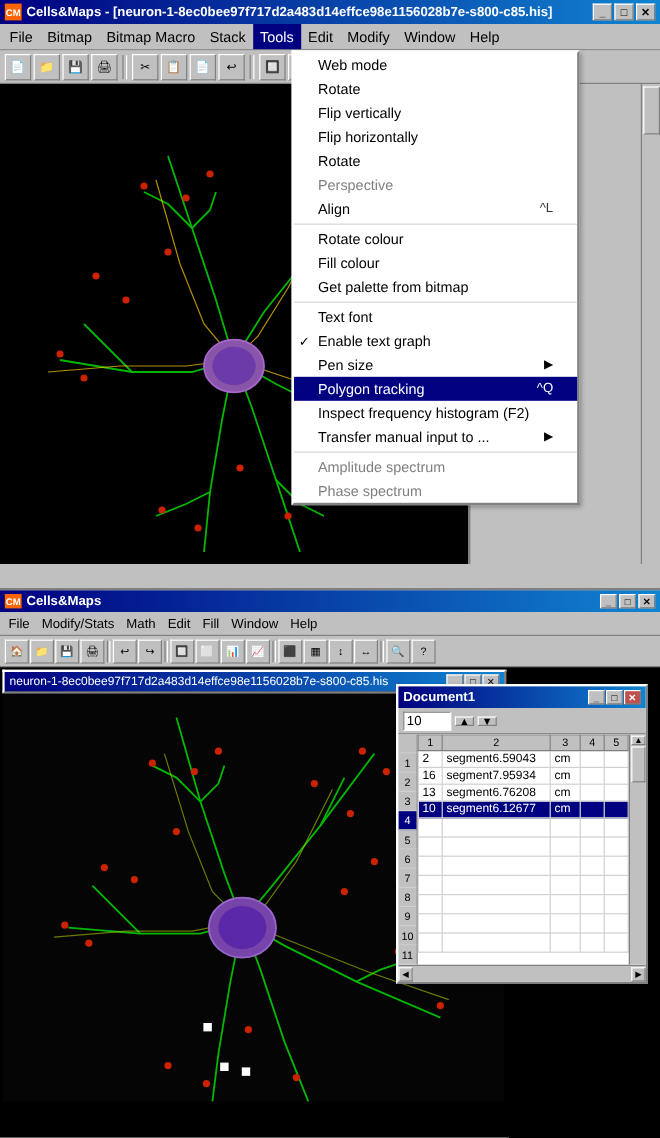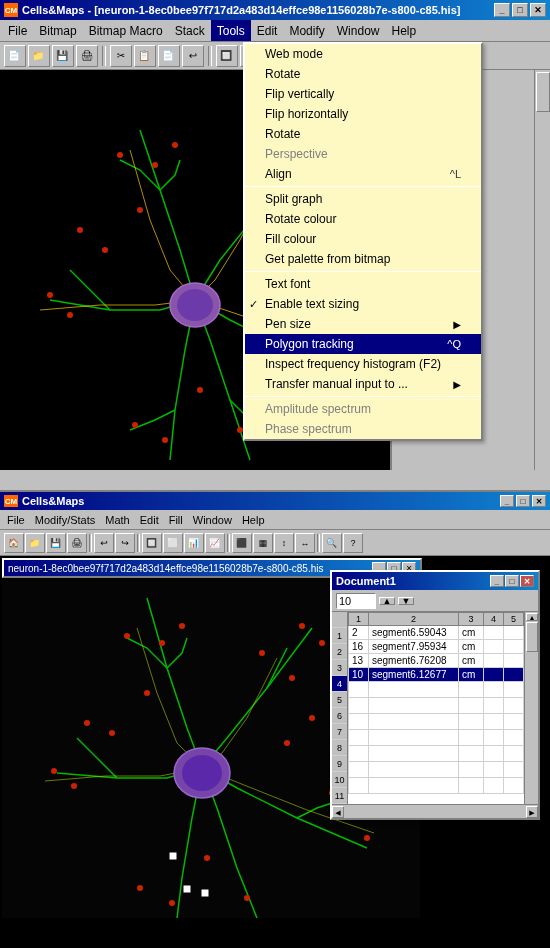--- a/index.html
+++ b/index.html
@@ -94,21 +94,21 @@
       font-size: 11px;
       color: #333;
     }
 
     
     .dropdown-menu {
       position: absolute;
       top: 42px;
       left: 243px;
       width: 240px;
-      background: #fef9c3;
+      background: #ffffff;
       border: 2px solid;
       border-color: #fff #808080 #808080 #fff;
       box-shadow: 2px 2px 4px rgba(0,0,0,0.3);
       z-index: 100;
     }
     .dropdown-item {
       padding: 3px 20px;
       cursor: pointer;
       font-size: 12px;
       display: flex;
@@ -357,38 +357,35 @@
     </div>
     <div class="dropdown-item disabled">
       <span>Perspective</span>
     </div>
     <div class="dropdown-item">
       <span>Align</span>
       <span class="shortcut">^L</span>
     </div>
     <div class="dropdown-sep"></div>
     <div class="dropdown-item">
-      <span>Split graph</span>
-    </div>
-    <div class="dropdown-item">
       <span>Rotate colour</span>
     </div>
     <div class="dropdown-item">
       <span>Fill colour</span>
     </div>
     <div class="dropdown-item">
       <span>Get palette from bitmap</span>
     </div>
     <div class="dropdown-sep"></div>
     <div class="dropdown-item">
       <span>Text font</span>
     </div>
     <div class="dropdown-item">
       <span class="check">✓</span>
-      <span>Enable text sizing</span>
+      <span>Enable text graph</span>
     </div>
     <div class="dropdown-item">
       <span>Pen size</span>
       <span class="arrow">▶</span>
     </div>
     <div class="dropdown-item highlighted">
       <span>Polygon tracking</span>
       <span class="shortcut">^Q</span>
     </div>
     <div class="dropdown-item">

